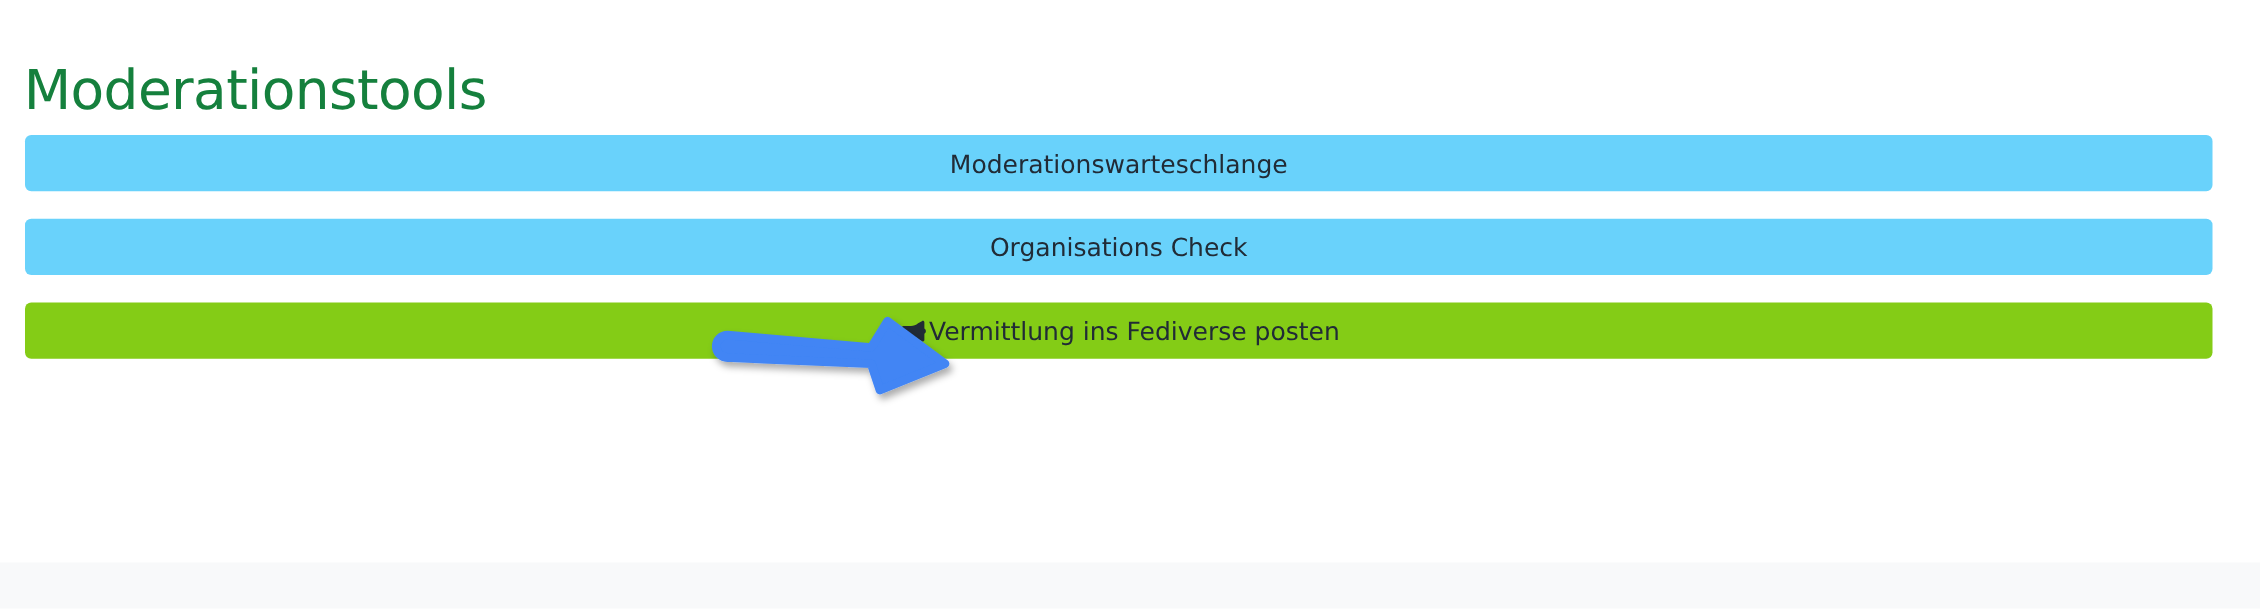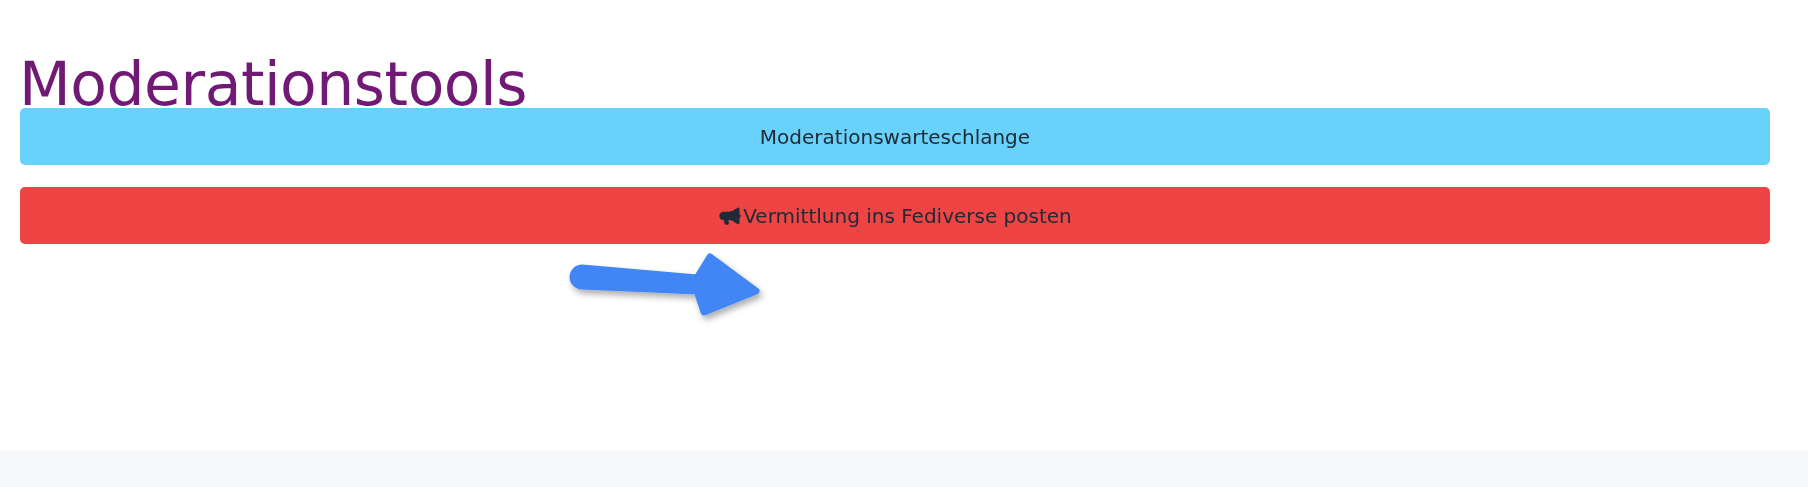--- a/index.html
+++ b/index.html
@@ -18,57 +18,57 @@
     position: relative;
     width: 1808px;
     height: 487px;
     background: #ffffff;
     box-sizing: border-box;
   }
   .page-title {
     position: absolute;
     left: 19px;
     top: 8px;
-    font-size: 60px;
+    font-size: 44px;
     line-height: 72px;
     font-weight: 400;
-    color: #701a75;
+    color: #15803d;
     letter-spacing: -0.5px;
     white-space: nowrap;
   }
   .btn-stack {
     position: absolute;
     left: 20px;
     top: 108px;
     width: 1750px;
   }
   .tool-btn {
     display: flex;
     align-items: center;
     justify-content: center;
     width: 100%;
-    height: 57px;
+    height: 45px;
     box-sizing: border-box;
     border: none;
     border-radius: 5px;
     margin-bottom: 22px;
     font-family: "DejaVu Sans", "Liberation Sans", sans-serif;
     font-size: 20px;
     line-height: 1;
     color: #212b36;
     cursor: pointer;
     padding: 0 12px;
     text-align: center;
     position: relative;
   }
   .tool-btn.cyan {
     background: #69d2fb;
   }
   .tool-btn.orange {
-    background: #ef4444;
+    background: #84cc16;
     margin-bottom: 0;
   }
   .btn-label {
     display: inline-block;
     white-space: nowrap;
   }
   .bullhorn-icon {
     display: inline-flex;
     align-items: center;
     justify-content: center;
@@ -109,20 +109,23 @@
 
   <h1 class="page-title">Moderationstools</h1>
 
   <div class="btn-stack">
 
     <button class="tool-btn cyan">
       <span class="btn-label">Moderationswarteschlange</span>
     </button>
 
 
+    <button class="tool-btn cyan">
+      <span class="btn-label">Organisations Check</span>
+    </button>
 
     <button class="tool-btn orange">
       <span class="bullhorn-icon">
         <svg width="22" height="19" viewBox="0 0 576 512" aria-hidden="true">
           <path fill="#212b36" d="M576 240c0 23.63-12.95 44.04-32 55.12V432c0 17.67-14.33 32-32 32-8.1 0-15.5-3.02-21.15-8L408 409.6c-42.4-37.4-96.9-58-153.3-58h-6.8l10.3 95.1c1.7 15.7-10.6 29.3-26.4 29.3h-62.5c-12.1 0-23-8.1-26-19.8L120 351.6h-8c-61.9 0-112-50.1-112-112s50.1-112 112-112h142.7c56.4 0 110.9-20.6 153.3-58l82.85-45.12c5.65-4.98 13.05-8 21.15-8 17.67 0 32 14.33 32 32v136.88c19.05 11.08 32 31.49 32 55.12z"></path>
         </svg>
       </span>
       <span class="btn-label">Vermittlung ins Fediverse posten</span>
     </button>
 

